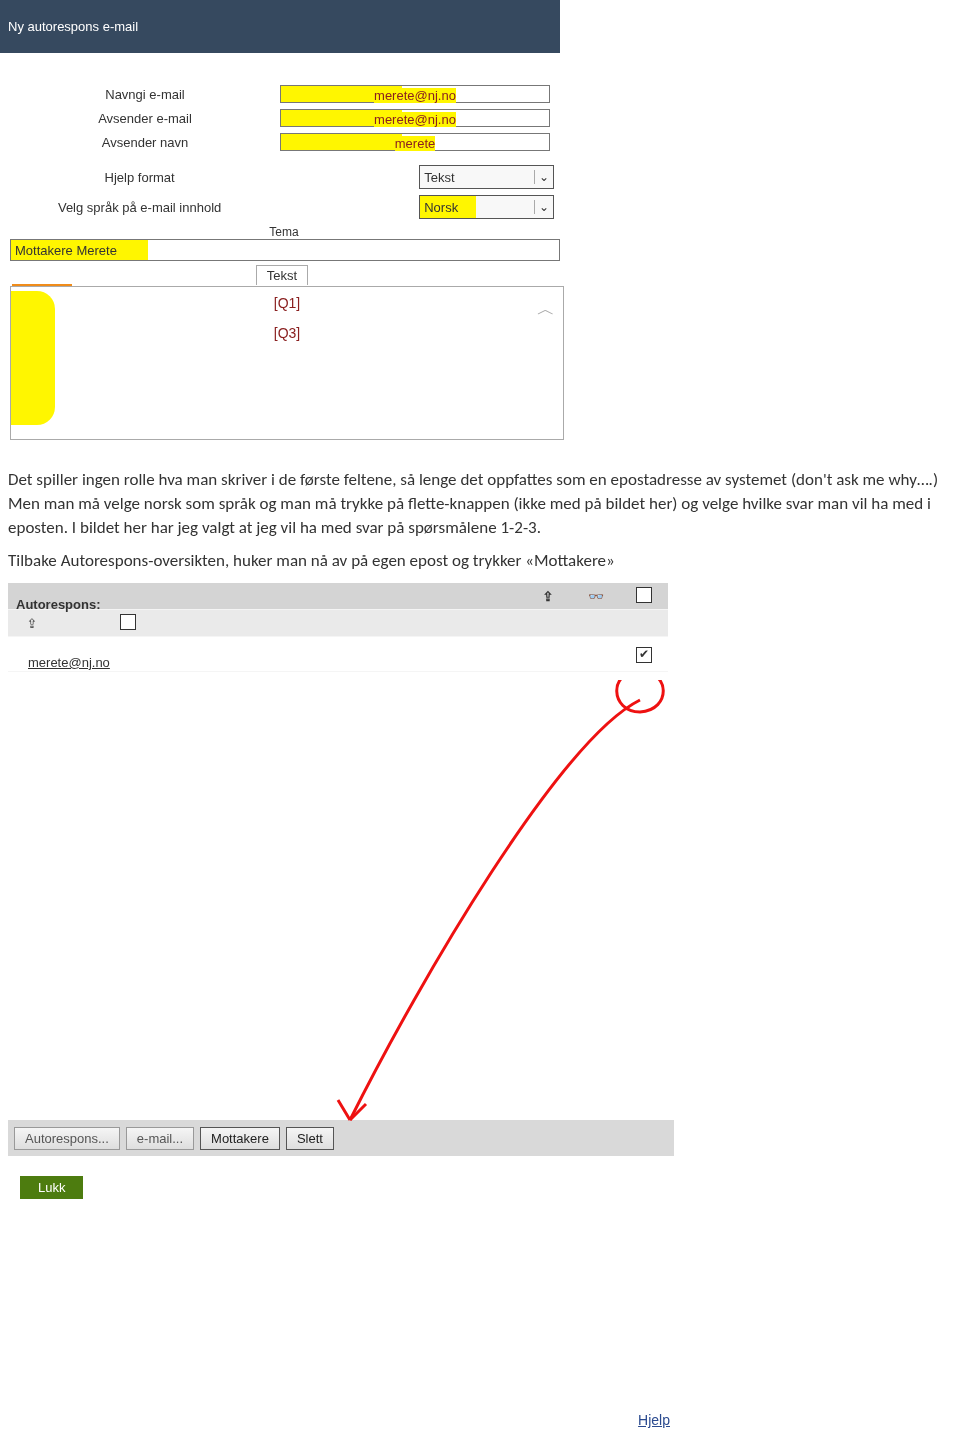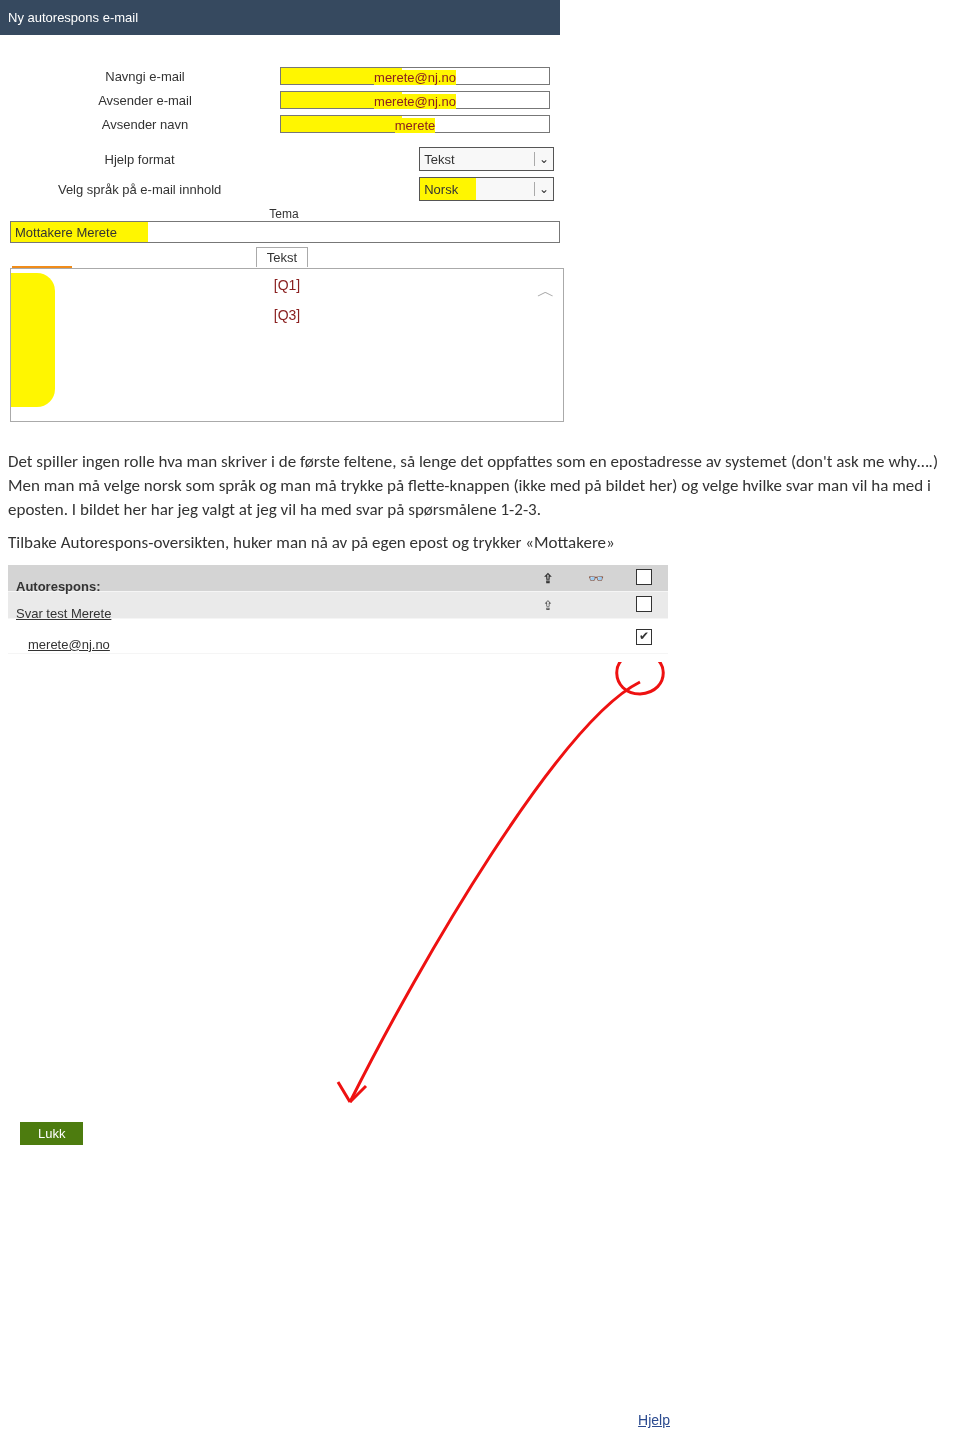--- a/index.html
+++ b/index.html
@@ -7,21 +7,21 @@
     padding: 0;
     font-family: "Segoe UI", Tahoma, Arial, sans-serif;
     font-size: 14px;
     color: #333;
     background: #fff;
     width: 960px;
   }
   .titlebar {
     background: #36495f;
     color: #fff;
-    padding: 10px 8px;
+    padding: 19px 8px;
     font-size: 13px;
     width: 544px;
   }
   .form-area {
     padding: 20px 10px 10px 10px;
     width: 544px;
     text-align: center;
   }
   .row {
     display: flex;
@@ -321,21 +321,20 @@
 
   
   <div class="list-area">
     <div class="list-row head">
       <div class="cell-name">Autorespons:</div>
       <div class="cell-ico">⇪</div>
       <div class="cell-ico">👓</div>
       <div class="cell-chk"><span class="chkbox"></span></div>
     </div>
     <div class="list-row sub">
-      <div class="cell-name"><a href="#">Svar test Merete</a></div>
       <div class="cell-ico">⇪</div>
       <div class="cell-ico"></div>
       <div class="cell-chk"><span class="chkbox"></span></div>
     </div>
     <div class="list-row item" style="height:34px;">
       <div class="cell-name indent"><a href="#">merete@nj.no</a></div>
       <div class="cell-ico"></div>
       <div class="cell-ico"></div>
       <div class="cell-chk"><span class="chkbox">✔</span></div>
     </div>
@@ -347,18 +346,24 @@
 
       <path d="M 340 -28 C 370 -30, 372 10, 340 12 C 310 12, 308 -30, 340 -28" stroke="#e11" stroke-width="3" fill="none" transform="translate(0,20)"></path>
 
       <path d="M 340 20 C 260 60, 120 300, 50 440" stroke="#e11" stroke-width="3" fill="none"></path>
 
       <path d="M 50 440 L 38 420 M 50 440 L 66 424" stroke="#e11" stroke-width="3" fill="none"></path>
     </svg>
   </div>
 
   
+  <div class="btnbar">
+    <div class="gbtn">Autorespons...</div>
+    <div class="gbtn">e-mail...</div>
+    <div class="gbtn strong">Mottakere</div>
+    <div class="gbtn strong">Slett</div>
+  </div>
 
   
   <div class="luck-btn">Lukk</div>
   <a href="#" class="hjelp">Hjelp</a>
 
 </div>
 
 </body></html>

